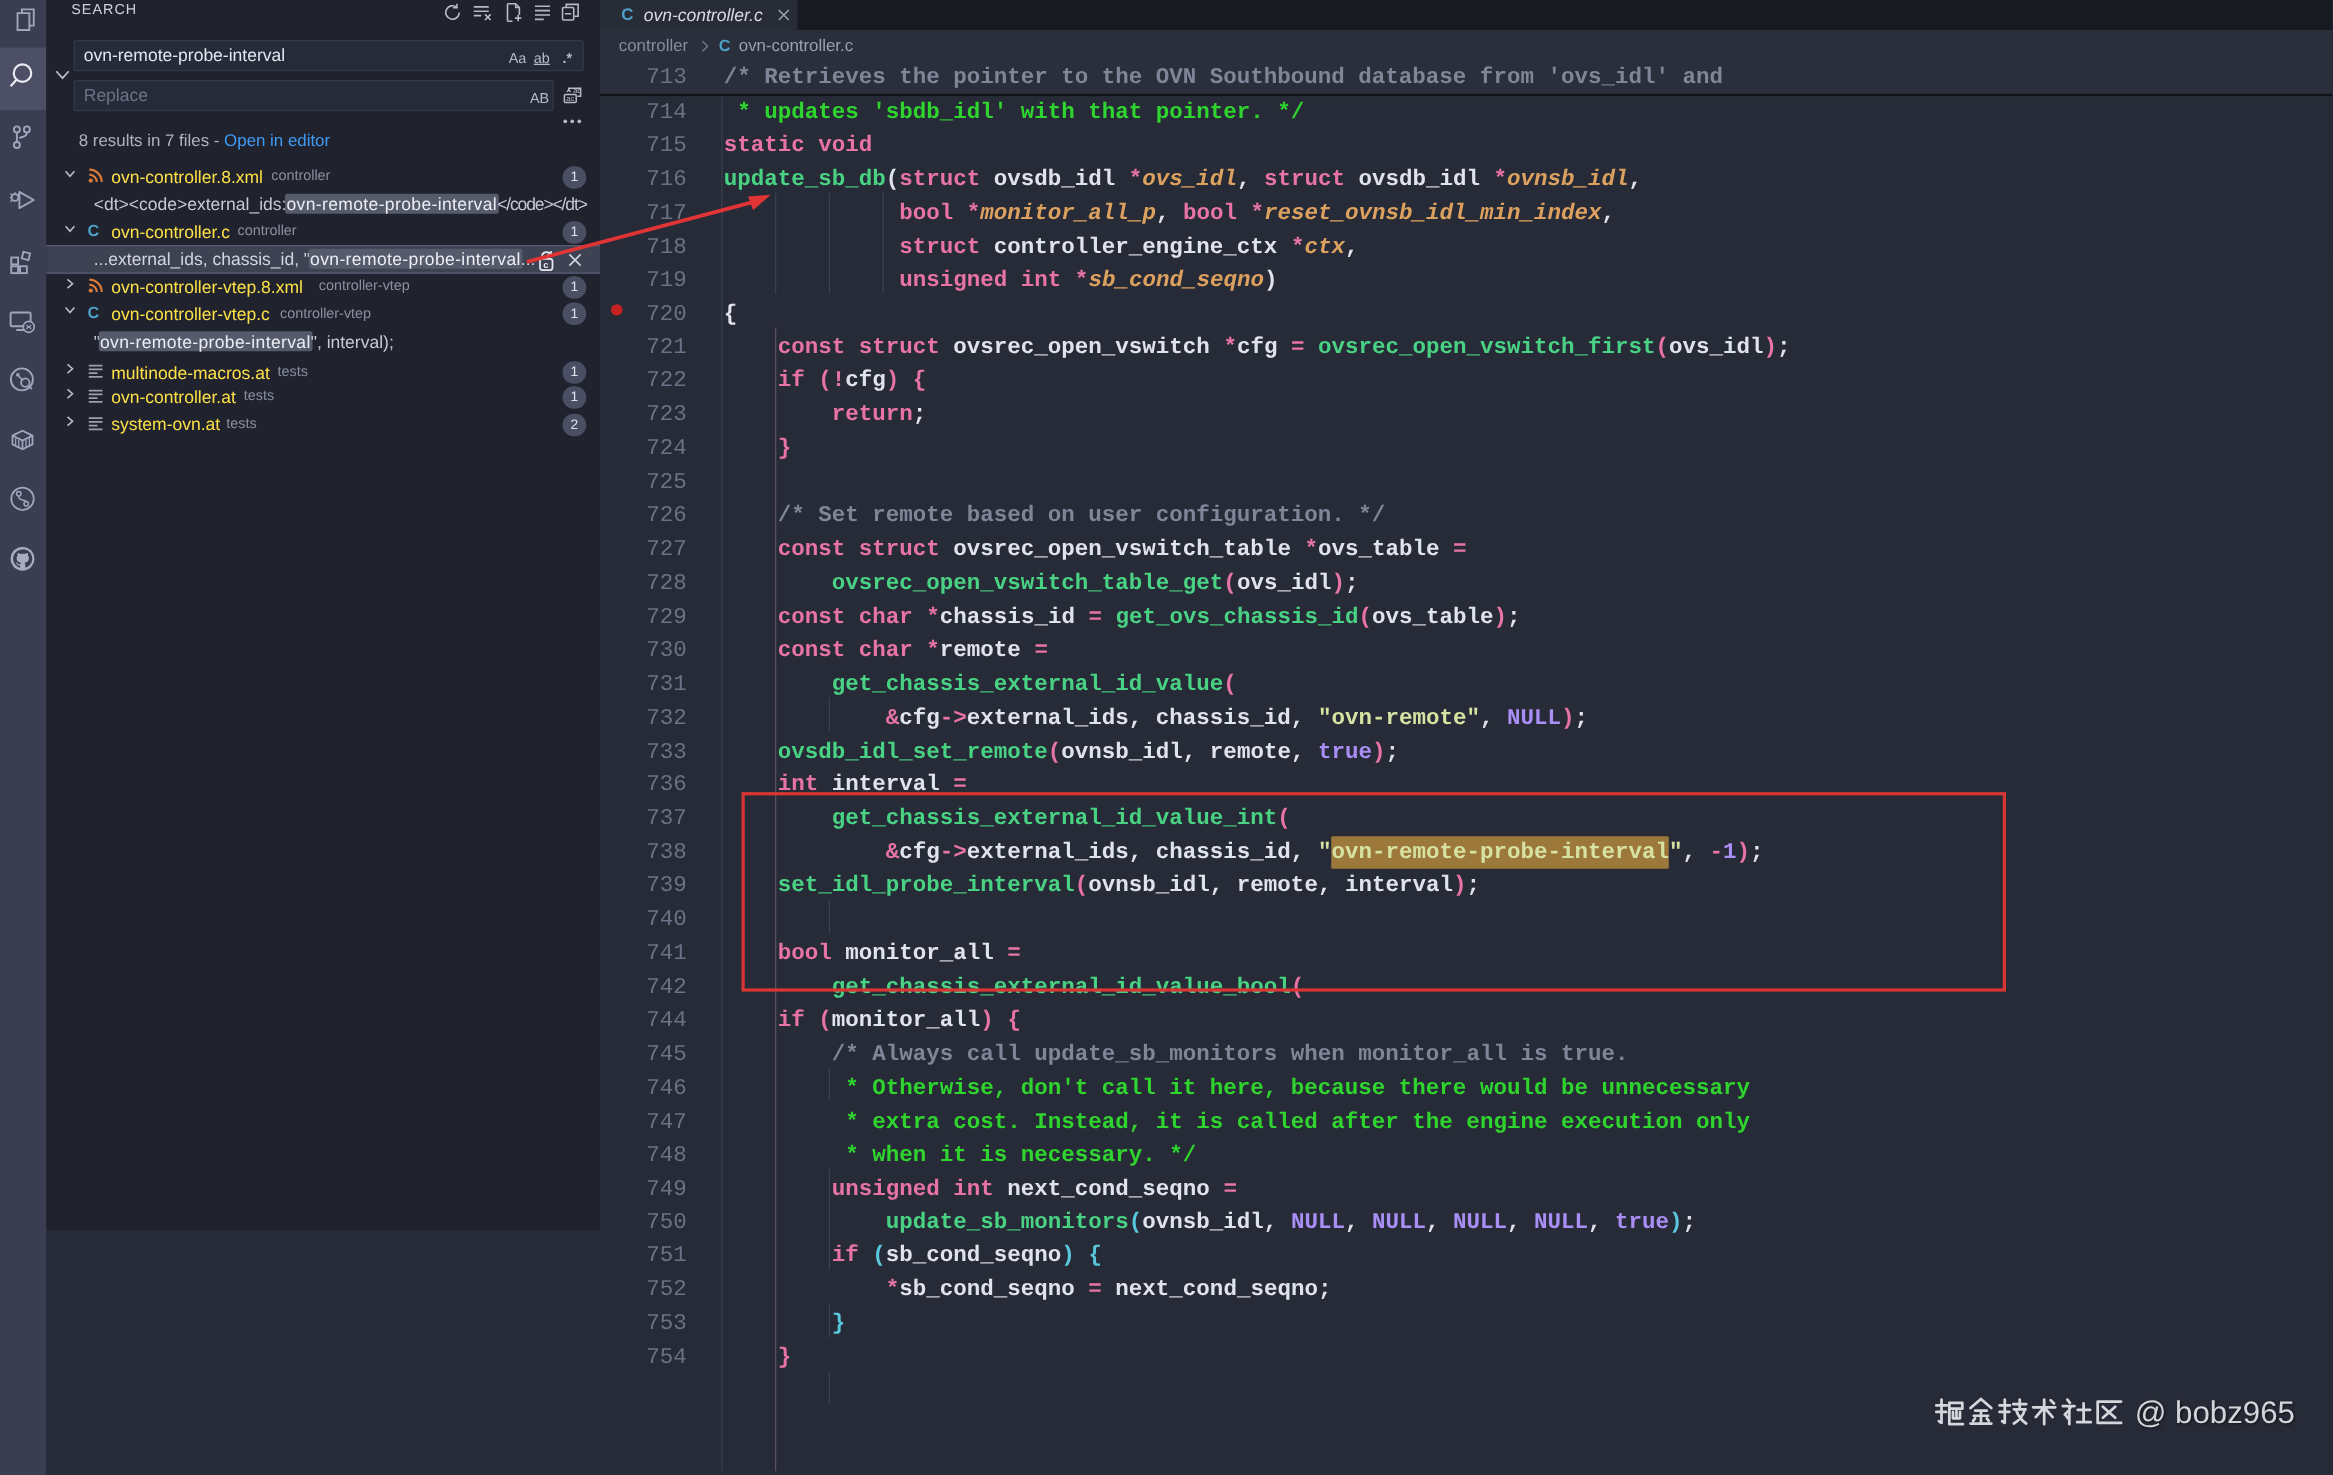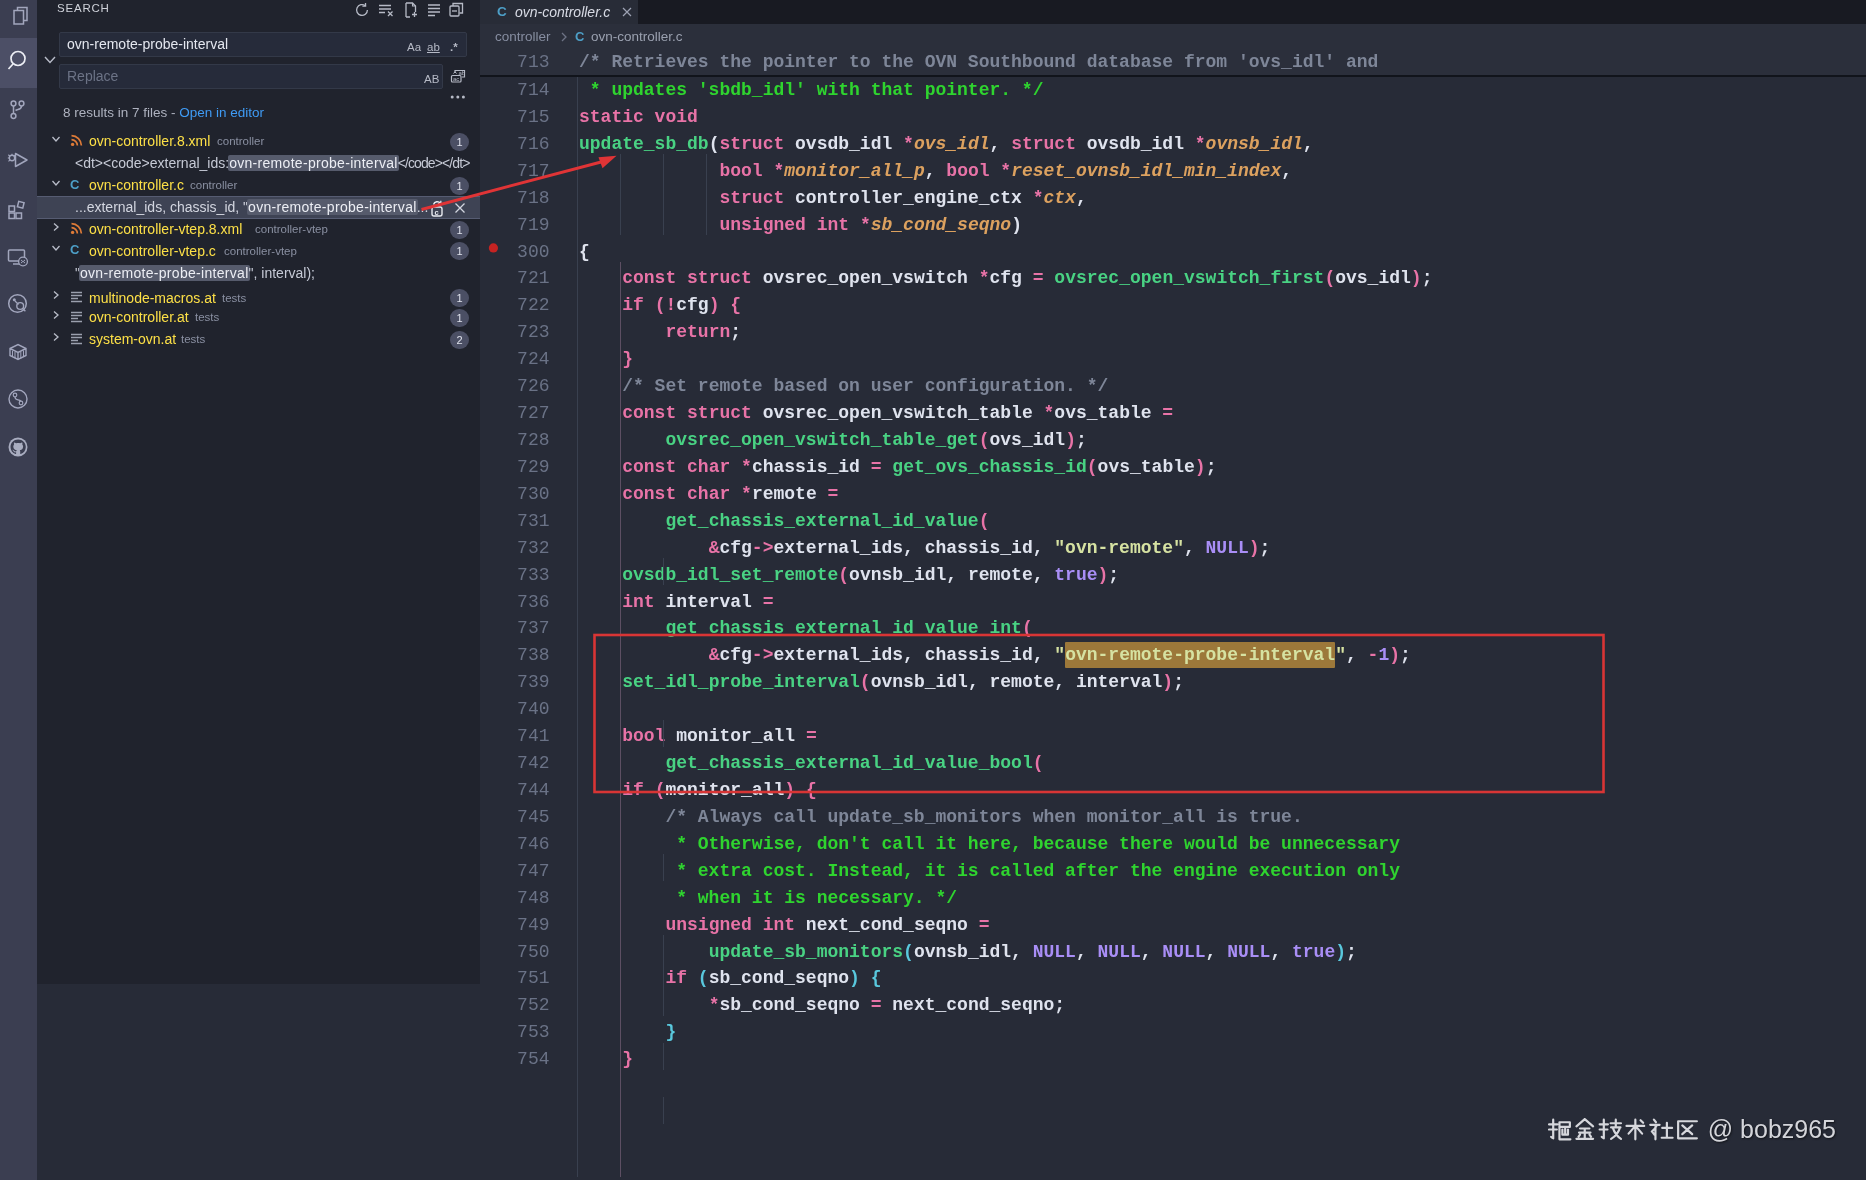--- a/index.html
+++ b/index.html
@@ -262,25 +262,26 @@
   <div id="sticky">
       <div class="crow" style="height:25px;line-height:25px"><span class="num">713</span><span class="sp"></span><span class="c">/* Retrieves the pointer to the OVN Southbound database from 'ovs_idl' and</span></div>
     </div>
   <div id="editor">
 <div class="crow"><span class="num">714</span><span class="sp"></span><span class="g"> * updates 'sbdb_idl' with that pointer. */</span></div>
 <div class="crow"><span class="num">715</span><span class="sp"></span><span class="k">static void</span></div>
 <div class="crow"><span class="num">716</span><span class="sp"></span><span class="f">update_sb_db</span><span class="w">(</span><span class="k">struct</span><span class="w"> ovsdb_idl </span><span class="k">*</span><span class="o">ovs_idl</span><span class="w">, </span><span class="k">struct</span><span class="w"> ovsdb_idl </span><span class="k">*</span><span class="o">ovnsb_idl</span><span class="w">,</span></div>
 <div class="crow"><span class="num">717</span><span class="sp"></span><span class="w">             </span><span class="k">bool</span><span class="w"> </span><span class="k">*</span><span class="o">monitor_all_p</span><span class="w">, </span><span class="k">bool</span><span class="w"> </span><span class="k">*</span><span class="o">reset_ovnsb_idl_min_index</span><span class="w">,</span></div>
 <div class="crow"><span class="num">718</span><span class="sp"></span><span class="w">             </span><span class="k">struct</span><span class="w"> controller_engine_ctx </span><span class="k">*</span><span class="o">ctx</span><span class="w">,</span></div>
 <div class="crow"><span class="num">719</span><span class="sp"></span><span class="w">             </span><span class="k">unsigned</span><span class="w"> </span><span class="k">int</span><span class="w"> </span><span class="k">*</span><span class="o">sb_cond_seqno</span><span class="w">)</span></div>
-<div class="crow"><span class="num">300</span><span class="sp"></span><span class="w">{</span></div>
+<div class="crow"><span class="num">720</span><span class="sp"></span><span class="w">{</span></div>
 <div class="crow"><span class="num">721</span><span class="sp"></span><span class="w">    </span><span class="k">const</span><span class="w"> </span><span class="k">struct</span><span class="w"> ovsrec_open_vswitch </span><span class="k">*</span><span class="w">cfg </span><span class="k">=</span><span class="w"> </span><span class="f">ovsrec_open_vswitch_first</span><span class="k">(</span><span class="w">ovs_idl</span><span class="k">)</span><span class="w">;</span></div>
 <div class="crow"><span class="num">722</span><span class="sp"></span><span class="w">    </span><span class="k">if</span><span class="w"> </span><span class="k">(!</span><span class="w">cfg</span><span class="k">)</span><span class="w"> </span><span class="k">{</span></div>
 <div class="crow"><span class="num">723</span><span class="sp"></span><span class="w">        </span><span class="k">return</span><span class="w">;</span></div>
 <div class="crow"><span class="num">724</span><span class="sp"></span><span class="w">    </span><span class="k">}</span></div>
+<div class="crow"><span class="num">725</span><span class="sp"></span></div>
 <div class="crow"><span class="num">726</span><span class="sp"></span><span class="w">    </span><span class="c">/* Set remote based on user configuration. */</span></div>
 <div class="crow"><span class="num">727</span><span class="sp"></span><span class="w">    </span><span class="k">const</span><span class="w"> </span><span class="k">struct</span><span class="w"> ovsrec_open_vswitch_table </span><span class="k">*</span><span class="w">ovs_table </span><span class="k">=</span></div>
 <div class="crow"><span class="num">728</span><span class="sp"></span><span class="w">        </span><span class="f">ovsrec_open_vswitch_table_get</span><span class="k">(</span><span class="w">ovs_idl</span><span class="k">)</span><span class="w">;</span></div>
 <div class="crow"><span class="num">729</span><span class="sp"></span><span class="w">    </span><span class="k">const</span><span class="w"> </span><span class="k">char</span><span class="w"> </span><span class="k">*</span><span class="w">chassis_id </span><span class="k">=</span><span class="w"> </span><span class="f">get_ovs_chassis_id</span><span class="k">(</span><span class="w">ovs_table</span><span class="k">)</span><span class="w">;</span></div>
 <div class="crow"><span class="num">730</span><span class="sp"></span><span class="w">    </span><span class="k">const</span><span class="w"> </span><span class="k">char</span><span class="w"> </span><span class="k">*</span><span class="w">remote </span><span class="k">=</span></div>
 <div class="crow"><span class="num">731</span><span class="sp"></span><span class="w">        </span><span class="f">get_chassis_external_id_value</span><span class="k">(</span></div>
 <div class="crow"><span class="num">732</span><span class="sp"></span><span class="w">            </span><span class="k">&amp;</span><span class="w">cfg</span><span class="k">-&gt;</span><span class="w">external_ids, chassis_id, </span><span class="s">"ovn-remote"</span><span class="w">, </span><span class="p">NULL</span><span class="k">)</span><span class="w">;</span></div>
 <div class="crow"><span class="num">733</span><span class="sp"></span><span class="w">    </span><span class="f">ovsdb_idl_set_remote</span><span class="k">(</span><span class="w">ovnsb_idl, remote, </span><span class="p">true</span><span class="k">)</span><span class="w">;</span></div>
 <div class="crow"><span class="num">736</span><span class="sp"></span><span class="w">    </span><span class="k">int</span><span class="w"> interval </span><span class="k">=</span></div>
 <div class="crow"><span class="num">737</span><span class="sp"></span><span class="w">        </span><span class="f">get_chassis_external_id_value_int</span><span class="k">(</span></div>

